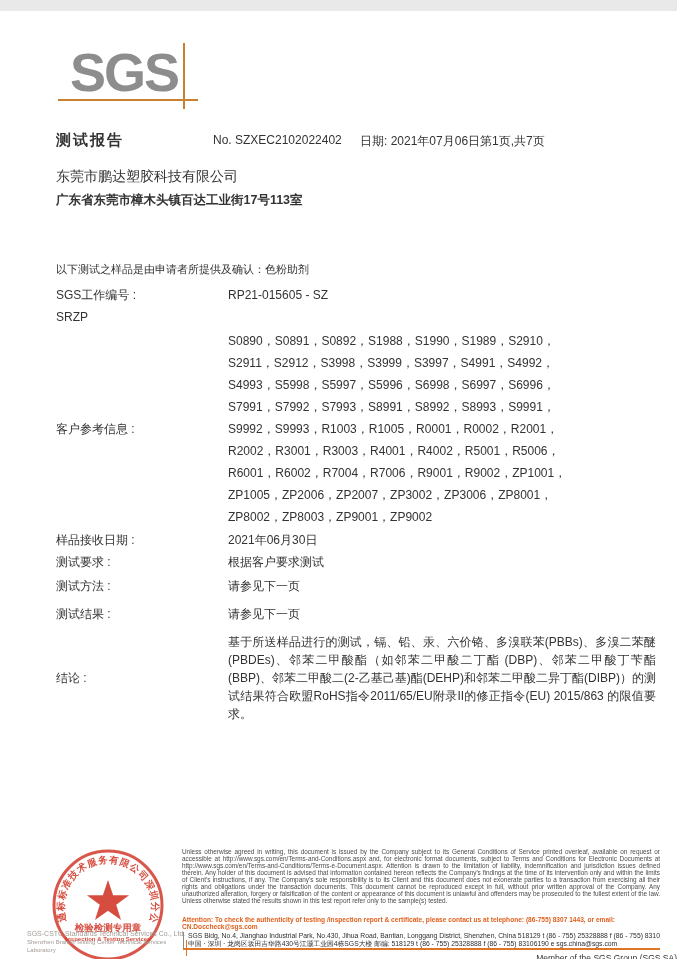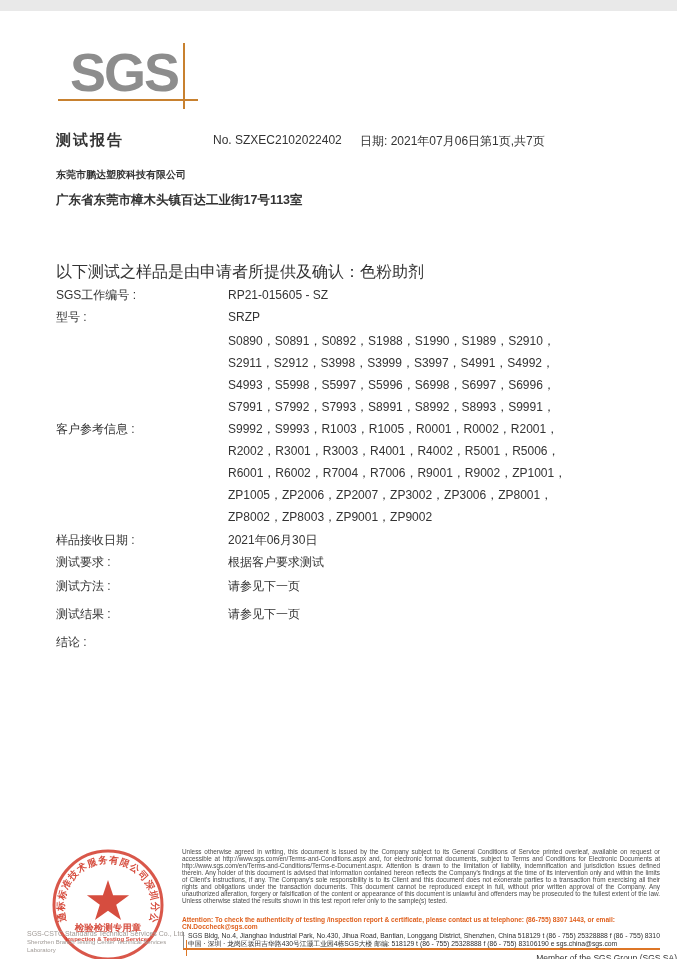--- a/index.html
+++ b/index.html
@@ -16,24 +16,24 @@
     letter-spacing:-2px; font-family:"Liberation Sans",sans-serif;
   }
   .logo-hline { position:absolute; left:58px; top:88px; width:140px; height:2px; background:#c8812f; }
   .logo-vline { position:absolute; left:183px; top:32px; width:2px; height:66px; background:#c8812f; }
 
   .report-title { position:absolute; left:56px; top:120px; font-size:15px; font-weight:bold; color:#333; letter-spacing:2px; }
   .report-no   { position:absolute; left:213px; top:122px; font-size:12px; color:#333; }
   .report-date { position:absolute; left:360px; top:122px; font-size:12px; color:#333; }
   .report-page { position:absolute; left:480px; top:122px; font-size:12px; color:#333; }
 
-  .company { position:absolute; left:56px; top:157px; font-size:10px; font-weight:700; color:#333; }
+  .company { position:absolute; left:56px; top:157px; font-size:14px; font-weight:400; color:#333; }
   .address { position:absolute; left:56px; top:181px; font-size:12.5px; font-weight:600; color:#333; }
 
-  .statement { position:absolute; left:56px; top:251px; font-size:16px; color:#333; }
+  .statement { position:absolute; left:56px; top:251px; font-size:11px; color:#333; }
 
   
   .fields { position:absolute; left:56px; top:275px; width:600px; }
   .frow { display:flex; align-items:center; margin-bottom:5px; }
   .frow .flabel { width:172px; flex:0 0 172px; font-size:12px; color:#333; line-height:19px; }
   .frow .fvalue { flex:1; font-size:12px; color:#333; line-height:19px; white-space:pre-line; }
   .frow.multiline .fvalue { line-height:22px; }
   .frow.gap-sm { margin-bottom:3px; }
   .frow.gap-md { margin-bottom:9px; }
   .frow.conclusion .fvalue { line-height:18px; white-space:normal; text-align:justify; }
@@ -80,21 +80,20 @@
   <div class="address">广东省东莞市樟木头镇百达工业街17号113室</div>
 
   <div class="statement">以下测试之样品是由申请者所提供及确认：色粉助剂</div>
 
   <div class="fields">
     <div class="frow gap-sm">
       <div class="flabel">SGS工作编号 :</div>
       <div class="fvalue">RP21-015605 - SZ</div>
     </div>
     <div class="frow gap-sm">
-      <div class="flabel">型号 :</div>
       <div class="fvalue">SRZP</div>
     </div>
     <div class="frow multiline gap-sm">
       <div class="flabel">客户参考信息 :</div>
       <div class="fvalue">S0890，S0891，S0892，S1988，S1990，S1989，S2910，
 S2911，S2912，S3998，S3999，S3997，S4991，S4992，
 S4993，S5998，S5997，S5996，S6998，S6997，S6996，
 S7991，S7992，S7993，S8991，S8992，S8993，S9991，
 S9992，S9993，R1003，R1005，R0001，R0002，R2001，
 R2002，R3001，R3003，R4001，R4002，R5001，R5006，
@@ -113,20 +112,21 @@
     <div class="frow gap-md">
       <div class="flabel">测试方法 :</div>
       <div class="fvalue">请参见下一页</div>
     </div>
     <div class="frow gap-md">
       <div class="flabel">测试结果 :</div>
       <div class="fvalue">请参见下一页</div>
     </div>
     <div class="frow conclusion">
       <div class="flabel">结论 :</div>
+      <div class="fvalue">基于所送样品进行的测试，镉、铅、汞、六价铬、多溴联苯(PBBs)、多溴二苯醚(PBDEs)、邻苯二甲酸酯（如邻苯二甲酸二丁酯 (DBP)、邻苯二甲酸丁苄酯(BBP)、邻苯二甲酸二(2-乙基己基)酯(DEHP)和邻苯二甲酸二异丁酯(DIBP)）的测试结果符合欧盟RoHS指令2011/65/EU附录II的修正指令(EU) 2015/863 的限值要求。</div>
     </div>
   </div>
 
   <div class="stamp">
     <svg width="116" height="116" viewBox="0 0 116 116">
       <defs>
         <path id="ringArc" d="M 17,76 A 44,44 0 1 1 99,76" fill="none"></path>
       </defs>
       <circle cx="58" cy="58" r="54" fill="none" stroke="#d23a2a" stroke-width="3" opacity="0.85"></circle>
       <text font-size="9.5" fill="#d23a2a" font-weight="bold" letter-spacing="1" opacity="0.9">

